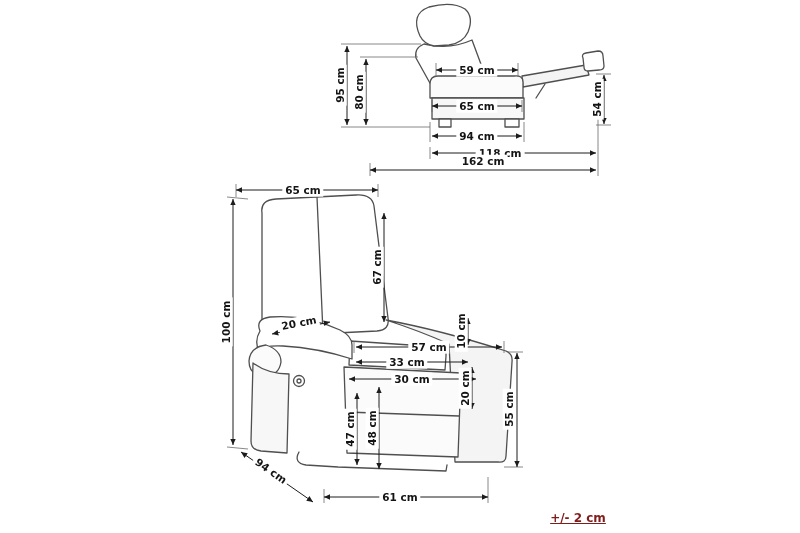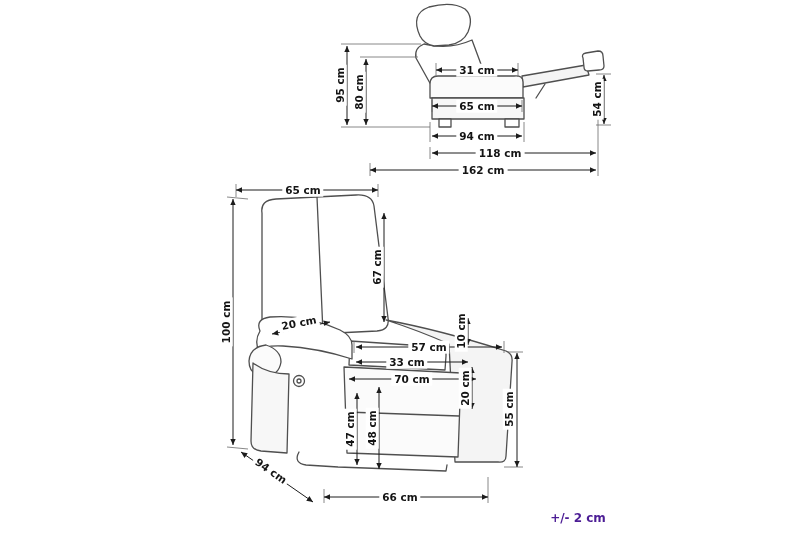--- a/index.html
+++ b/index.html
@@ -10,21 +10,21 @@
   .canvas svg{position:absolute;left:0;top:0;}
   .dim{
     position:absolute;
     transform:translate(-50%,-50%) rotate(var(--r,0deg));
     font:bold 10.5px "DejaVu Sans", sans-serif;
     color:#141414;background:#ffffff;padding:0 3px;white-space:nowrap;line-height:1.2;
   }
   .tol{
     position:absolute;
     transform:translate(-50%,-50%);
-    font:bold 12px "DejaVu Sans", sans-serif;color:#4c1d95;white-space:nowrap;
+    font:bold 12px "DejaVu Sans", sans-serif;color:#7f1d1d;white-space:nowrap;text-decoration:underline;
   }
 </style>
 </head>
 <body>
 
 <div class="canvas">
 
   <svg width="800" height="533" viewBox="0 0 800 533">
     <defs>
       <marker id="ah" viewBox="0 0 10 10" refX="9" refY="5" markerWidth="7" markerHeight="7" orient="auto-start-reverse">
@@ -109,37 +109,37 @@
       <line x1="357" y1="393" x2="357" y2="465" marker-start="url(#ah)" marker-end="url(#ah)"></line>
       <line x1="379" y1="387" x2="379" y2="469" marker-start="url(#ah)" marker-end="url(#ah)"></line>
       <line x1="517" y1="353" x2="517" y2="467" marker-start="url(#ah)" marker-end="url(#ah)"></line>
       <line x1="241" y1="452" x2="313" y2="502" marker-start="url(#ah)" marker-end="url(#ah)"></line>
       <line x1="324" y1="497" x2="488" y2="497" marker-start="url(#ah)" marker-end="url(#ah)"></line>
     </g>
   </svg>
 
   <div class="dim" style="left:340px;top:85px;--r:-90deg">95 cm</div>
   <div class="dim" style="left:359px;top:92px;--r:-90deg">80 cm</div>
-  <div class="dim" style="left:477px;top:70px">31 cm</div>
+  <div class="dim" style="left:477px;top:70px">59 cm</div>
   <div class="dim" style="left:477px;top:106px">65 cm</div>
   <div class="dim" style="left:597px;top:99px;--r:-90deg">54 cm</div>
   <div class="dim" style="left:477px;top:136px">94 cm</div>
   <div class="dim" style="left:500px;top:153px">118 cm</div>
-  <div class="dim" style="left:483px;top:170px">162 cm</div>
+  <div class="dim" style="left:483px;top:161px">162 cm</div>
 
   <div class="dim" style="left:303px;top:190px">65 cm</div>
   <div class="dim" style="left:226px;top:322px;--r:-90deg">100 cm</div>
   <div class="dim" style="left:377px;top:267px;--r:-90deg">67 cm</div>
   <div class="dim" style="left:299px;top:323px;--r:-11deg">20 cm</div>
   <div class="dim" style="left:429px;top:347px">57 cm</div>
   <div class="dim" style="left:461px;top:331px;--r:-90deg">10 cm</div>
   <div class="dim" style="left:407px;top:362px">33 cm</div>
-  <div class="dim" style="left:412px;top:379px">70 cm</div>
+  <div class="dim" style="left:412px;top:379px">30 cm</div>
   <div class="dim" style="left:465px;top:388px;--r:-90deg">20 cm</div>
   <div class="dim" style="left:350px;top:429px;--r:-90deg">47 cm</div>
   <div class="dim" style="left:372px;top:428px;--r:-90deg">48 cm</div>
   <div class="dim" style="left:509px;top:409px;--r:-90deg">55 cm</div>
   <div class="dim" style="left:271px;top:471px;--r:35deg">94 cm</div>
-  <div class="dim" style="left:400px;top:497px">66 cm</div>
+  <div class="dim" style="left:400px;top:497px">61 cm</div>
 
   <div class="tol" style="left:578px;top:518px">+/- 2 cm</div>
 
 </div>
 
 </body></html>

